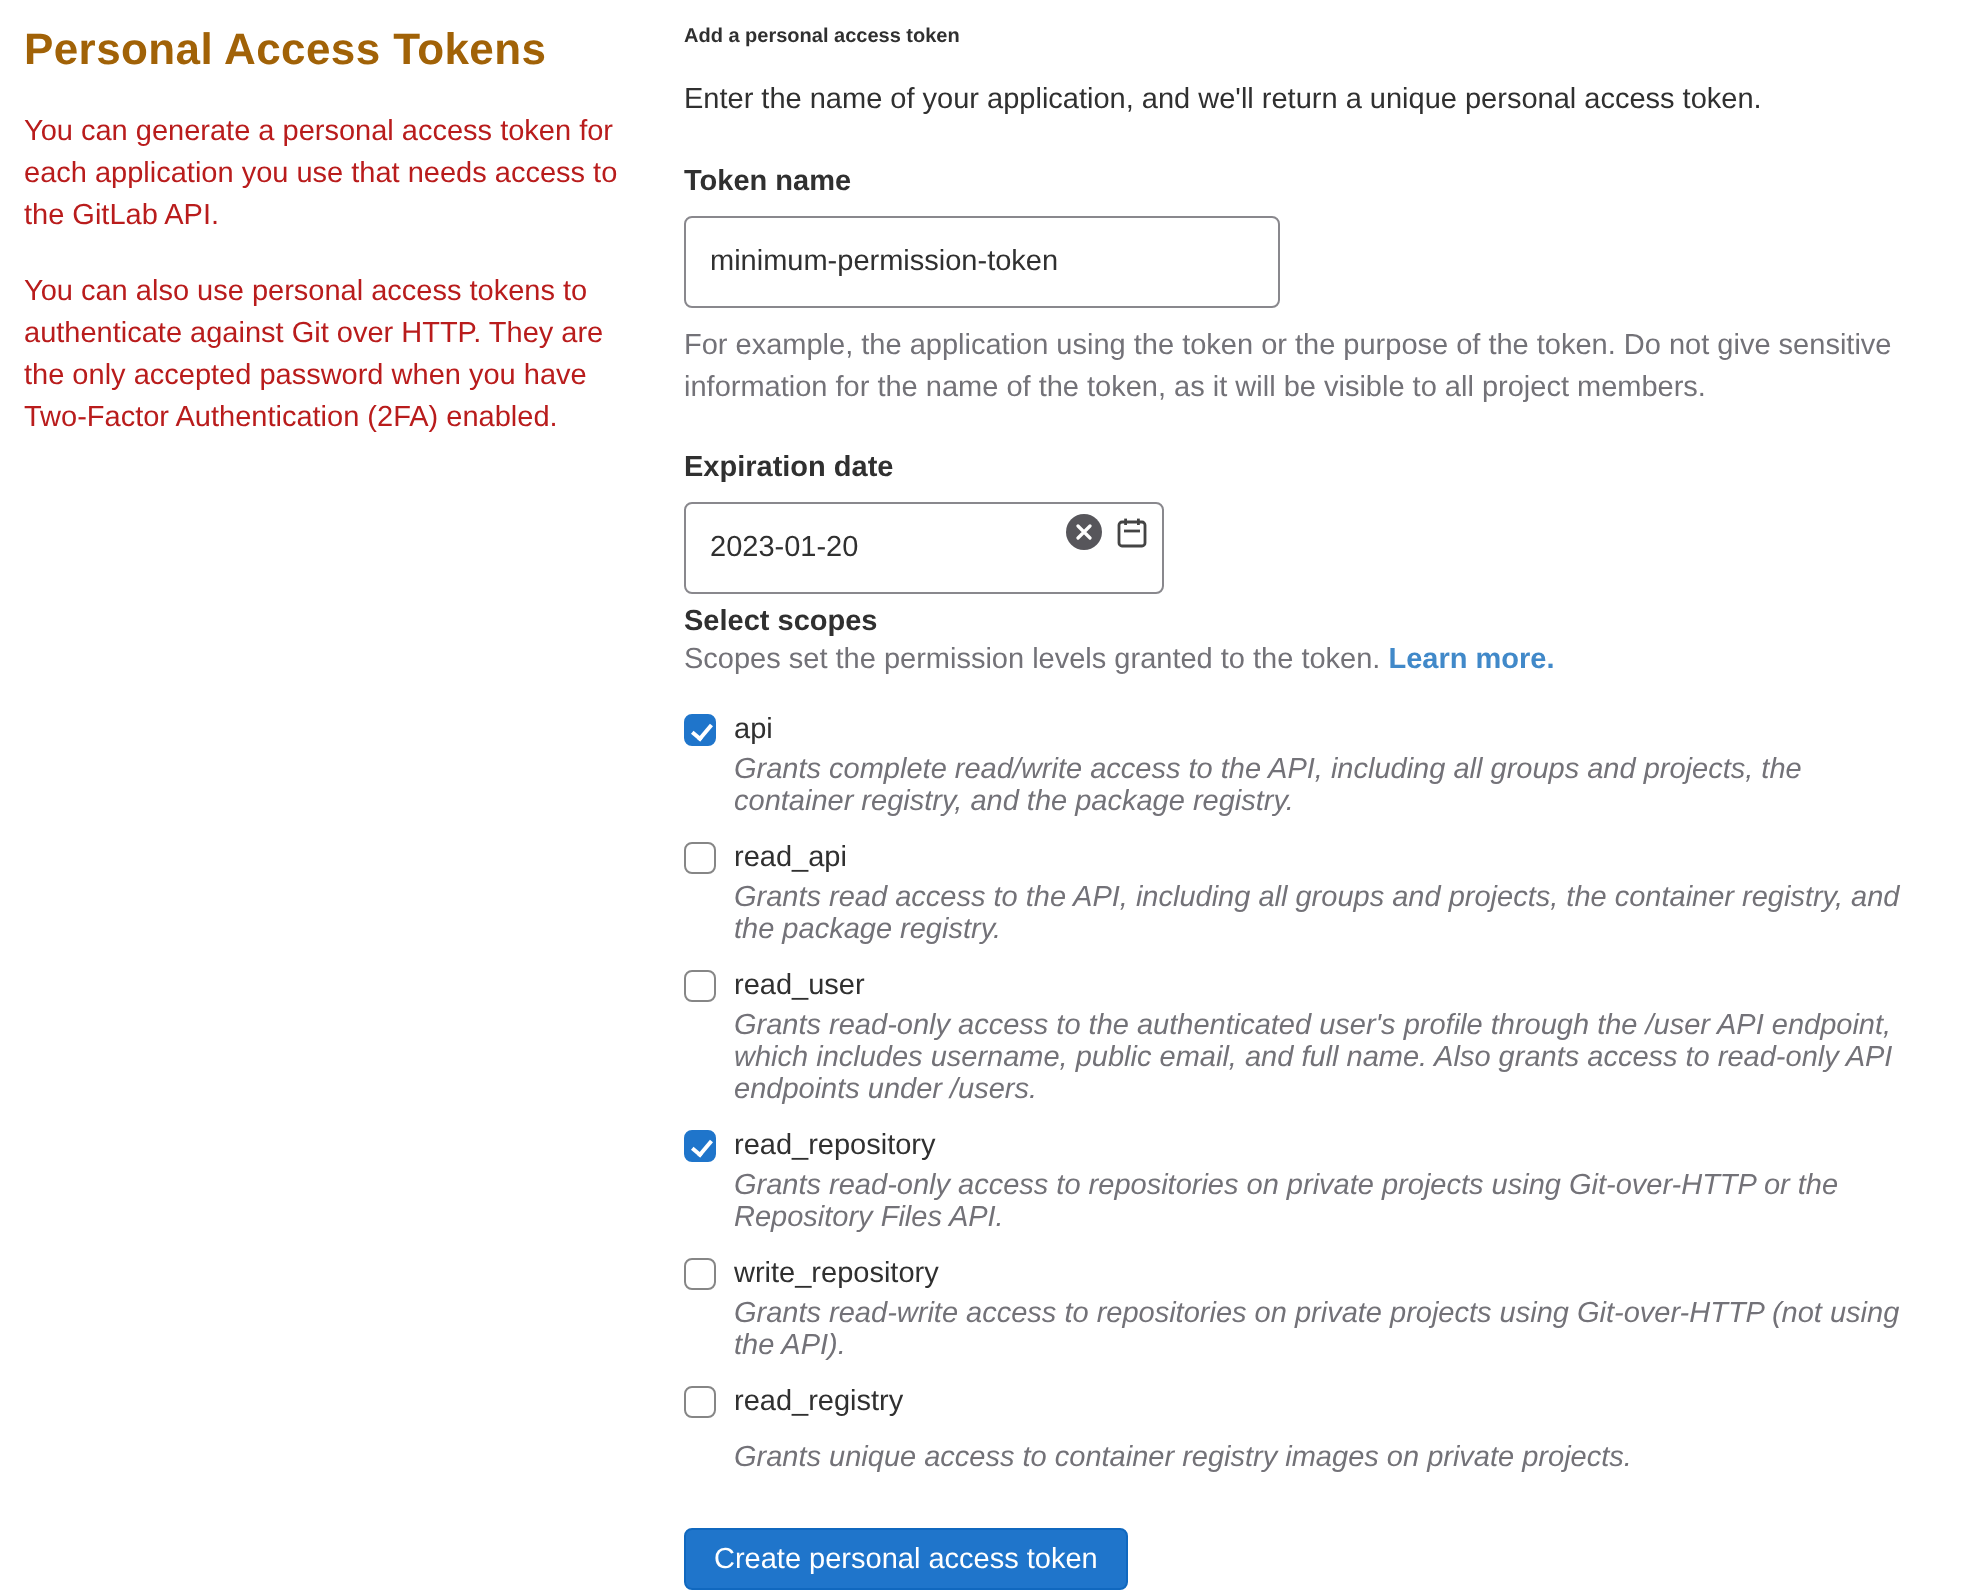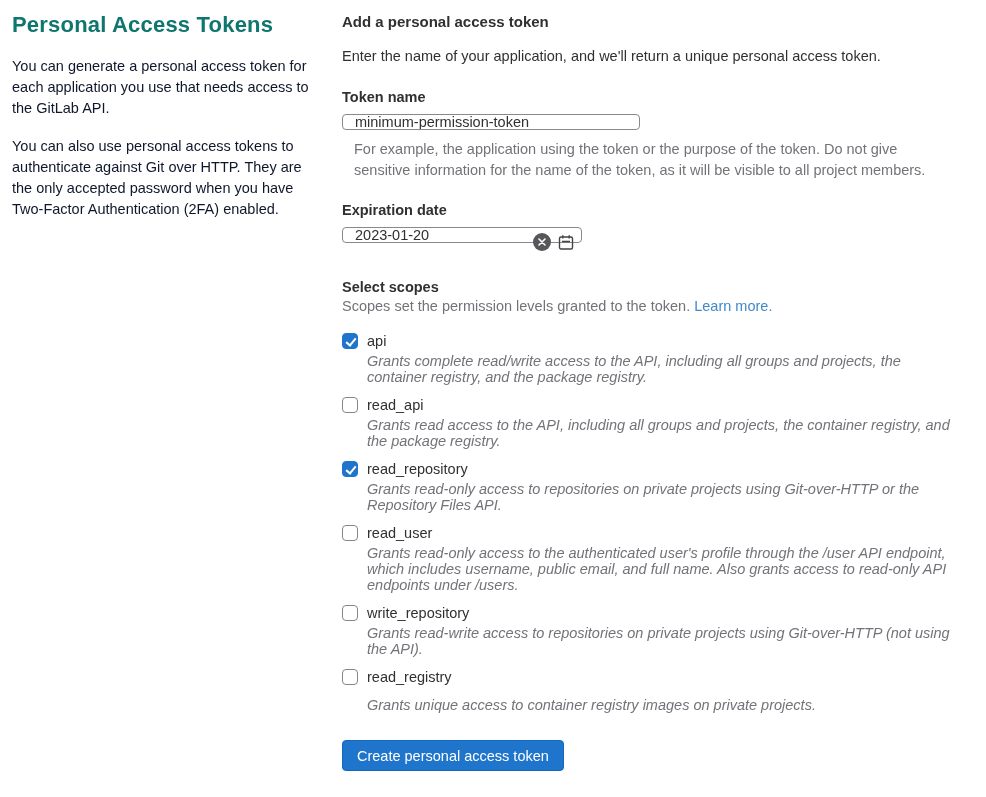--- a/index.html
+++ b/index.html
@@ -13,50 +13,50 @@
   html,body{margin:0;padding:0;}
   body{
     width:986px;height:797px;overflow:hidden;background:#fff;
     font-family:"Liberation Sans", sans-serif;
     color:var(--text-dark);
     font-size:14.5px;
   }
   .container{display:flex;padding:10px 20px 10px 12px;}
   
   .left-col{width:303px;flex:0 0 303px;margin-right:27px;}
-  .page-title{font-size:22px;font-weight:700;margin:2px 0 18px;color:#0f766e;letter-spacing:.2px;}
-  .left-col p{margin:0 0 17px;line-height:21px;color:#0f172a;}
+  .page-title{font-size:22px;font-weight:700;margin:2px 0 18px;color:#a16207;letter-spacing:.2px;}
+  .left-col p{margin:0 0 17px;line-height:21px;color:#b91c1c;}
   
   .right-col{width:622px;flex:0 0 622px;padding-top:3px;}
-  .section-heading{font-size:15px;font-weight:700;margin:0 0 16px;}
+  .section-heading{font-size:10px;font-weight:700;margin:0 0 16px;}
   .section-sub{margin:0 0 23px;line-height:20px;}
   .field-label{display:block;font-weight:700;margin:0 0 9px;}
   .text-input{
-    display:block;height:16px;padding:0 12px;font-size:14.5px;
+    display:block;height:46px;padding:0 12px;font-size:14.5px;
     font-family:"Liberation Sans", sans-serif;color:var(--text-dark);
     border:1px solid var(--border-gray);border-radius:4px;background:#fff;outline:none;
   }
   #token-name-input{width:298px;margin-bottom:9px;}
-  .help-text{margin:0 12px 21px;line-height:21px;color:var(--text-gray);}
+  .help-text{margin:0 0 21px;line-height:21px;color:var(--text-gray);}
   .date-wrap{position:relative;width:240px;height:30px;margin-bottom:22px;}
   #expiration-input{width:240px;padding-right:42px;}
   .clear-btn{
     position:absolute;right:31px;top:50%;transform:translateY(-50%);
     width:18px;height:18px;border-radius:50%;background:#57565b;border:none;
     color:#fff;font-size:10px;line-height:18px;text-align:center;padding:0;cursor:pointer;
     display:flex;align-items:center;justify-content:center;
   }
   .cal-btn{
     position:absolute;right:8px;top:50%;transform:translateY(-50%);
     width:17px;height:17px;background:none;border:none;padding:0;cursor:pointer;
     display:flex;align-items:center;justify-content:center;
   }
   .scopes-label{margin-bottom:3px;}
   .scopes-help{margin:0 0 17px;color:var(--text-gray);}
-  .scopes-help a{color:#4189c9;text-decoration:none;}
+  .scopes-help a{color:#4189c9;text-decoration:none;font-weight:bold;}
   
   .scope-row{margin-bottom:10px;}
   .scope-head{display:flex;align-items:center;}
   .checkbox{
     width:16px;height:16px;flex:0 0 16px;border:1px solid #868686;border-radius:4px;
     background:#fff;margin-right:9px;position:relative;cursor:pointer;padding:0;
   }
   .scope-row.checked .checkbox{background:var(--accent);border-color:var(--accent);}
   .scope-row.checked .checkbox::after{
     content:"";position:absolute;left:4.5px;top:1.5px;width:4px;height:8px;
@@ -119,33 +119,33 @@
         </div>
         <p class="scope-desc">Grants complete read/write access to the API, including all groups and projects, the container registry, and the package registry.</p>
       </div>
       <div class="scope-row">
         <div class="scope-head">
           <button class="checkbox"></button>
           <label class="scope-name">read_api</label>
         </div>
         <p class="scope-desc">Grants read access to the API, including all groups and projects, the container registry, and the package registry.</p>
       </div>
+      <div class="scope-row">
+        <div class="scope-head">
+          <button class="checkbox"></button>
+          <label class="scope-name">read_user</label>
+        </div>
+        <p class="scope-desc">Grants read-only access to the authenticated user's profile through the /user API endpoint, which includes username, public email, and full name. Also grants access to read-only API endpoints under /users.</p>
+      </div>
       <div class="scope-row checked">
         <div class="scope-head">
           <button class="checkbox"></button>
           <label class="scope-name">read_repository</label>
         </div>
         <p class="scope-desc">Grants read-only access to repositories on private projects using Git-over-HTTP or the Repository Files API.</p>
-      </div>
-      <div class="scope-row">
-        <div class="scope-head">
-          <button class="checkbox"></button>
-          <label class="scope-name">read_user</label>
-        </div>
-        <p class="scope-desc">Grants read-only access to the authenticated user's profile through the /user API endpoint, which includes username, public email, and full name. Also grants access to read-only API endpoints under /users.</p>
       </div>
       <div class="scope-row">
         <div class="scope-head">
           <button class="checkbox"></button>
           <label class="scope-name">write_repository</label>
         </div>
         <p class="scope-desc">Grants read-write access to repositories on private projects using Git-over-HTTP (not using the API).</p>
       </div>
       <div class="scope-row">
         <div class="scope-head">

